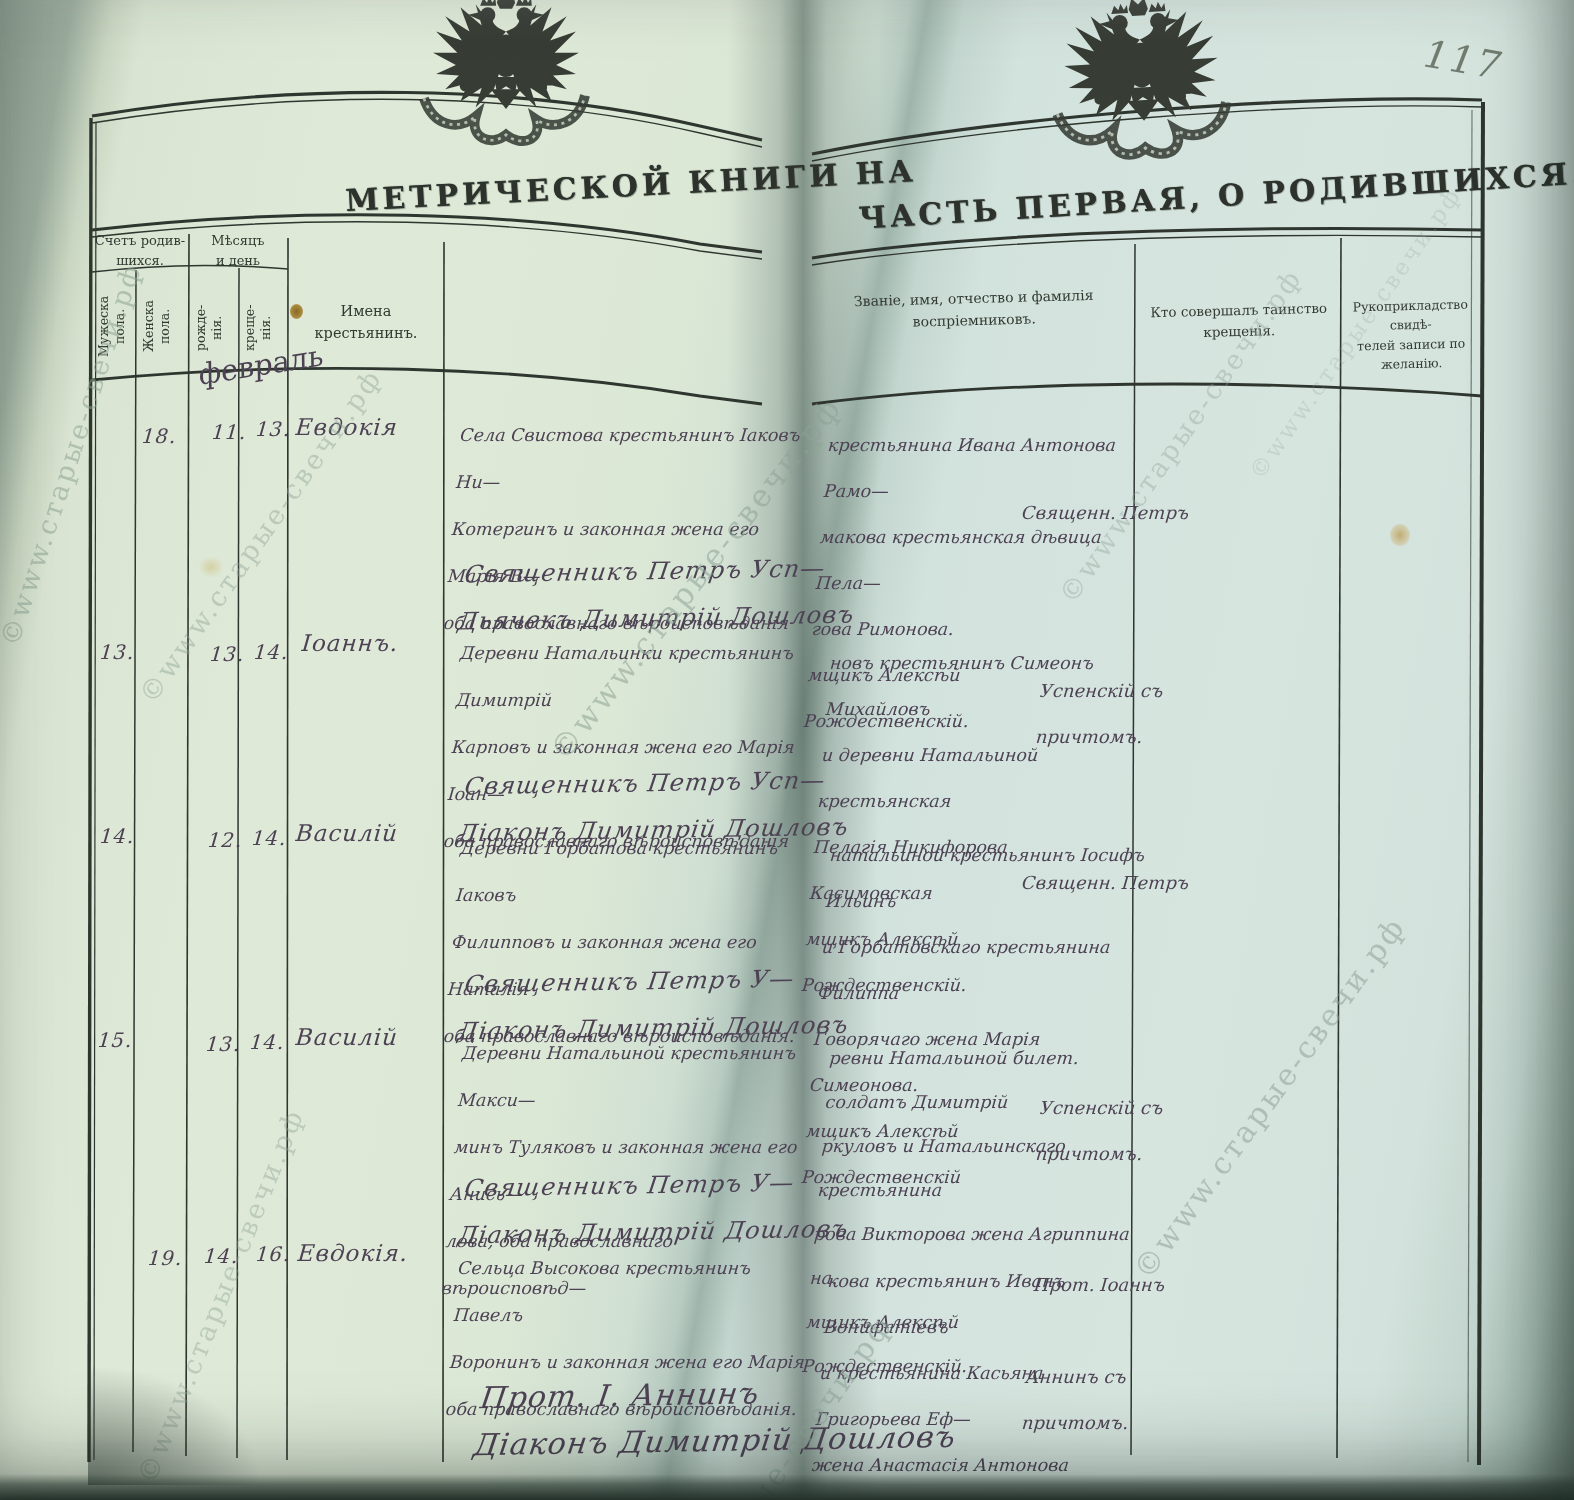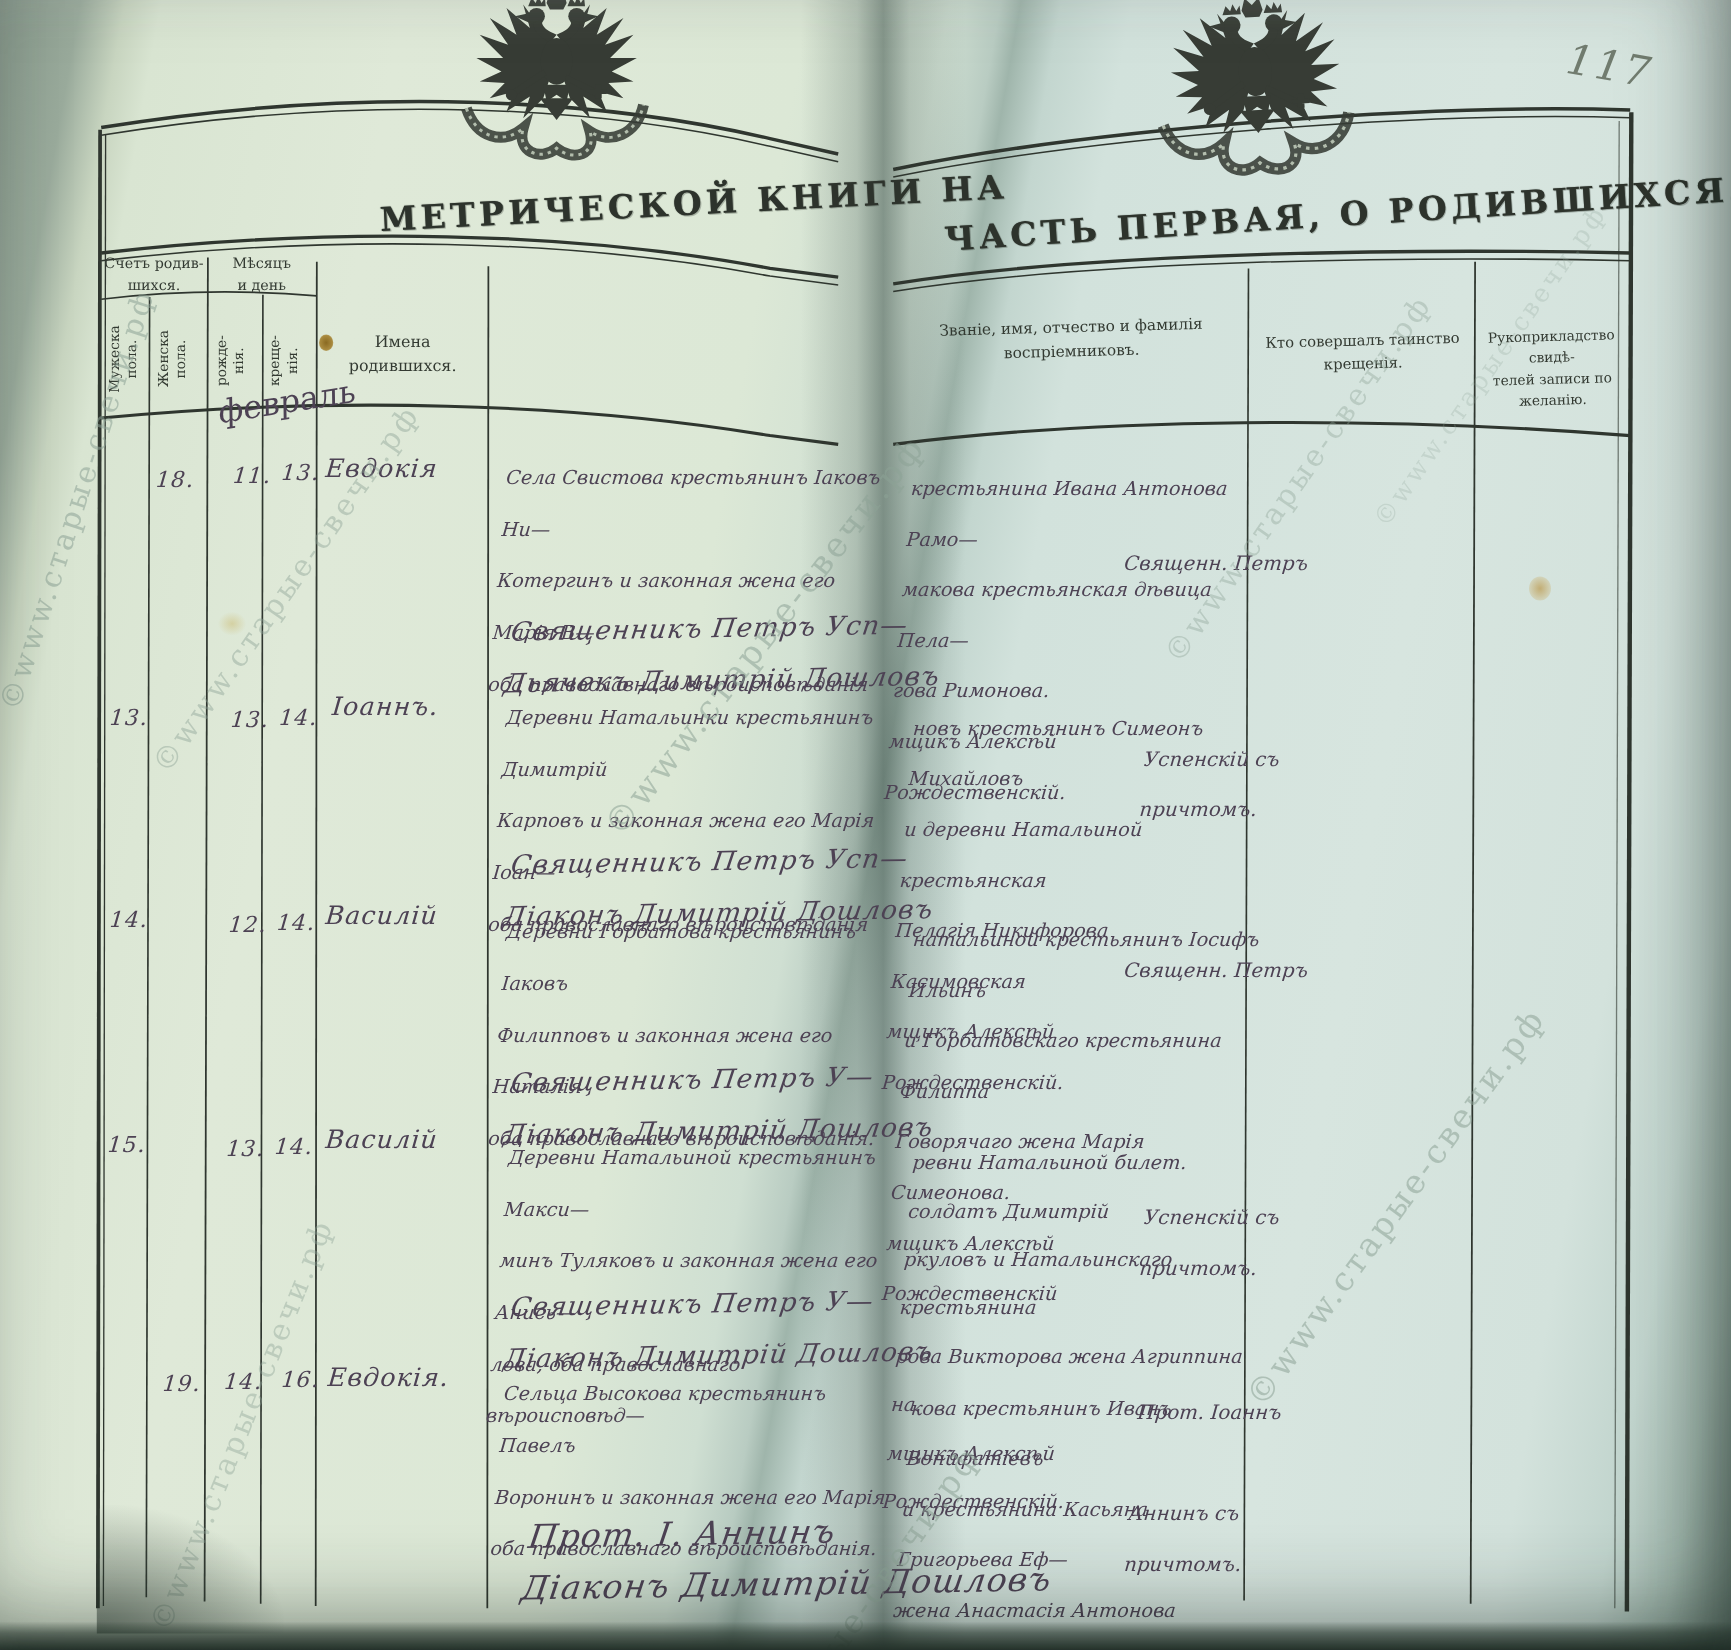--- a/index.html
+++ b/index.html
@@ -125,21 +125,21 @@
   <div class="hdr ml" style="left:191px;top:231px;width:94px;font-size:13px">Мѣсяцъ
 и день</div>
   <div class="vlab" style="left:96px;top:278px;width:38px">Мужеска
 пола.</div>
   <div class="vlab" style="left:141px;top:278px;width:42px">Женска
 пола.</div>
   <div class="vlab" style="left:193px;top:280px;width:40px">рожде-
 нія.</div>
   <div class="vlab" style="left:242px;top:280px;width:40px">креще-
 нія.</div>
-  <div class="hdr" style="left:292px;top:300px;width:148px;font-size:14.5px">Имена родившихся.</div>
+  <div class="hdr" style="left:292px;top:300px;width:148px;font-size:14.5px">Имена крестьянинъ.</div>
   <div class="hdr ml" style="left:826px;top:288px;width:296px;transform:rotate(-1.5deg)">Званіе, имя, отчество и фамилія
 воспріемниковъ.</div>
   <div class="hdr ml" style="left:1146px;top:300px;width:186px;font-size:13.5px;transform:rotate(-1.5deg)">Кто совершалъ таинство
 крещенія.</div>
   <div class="hdr ml" style="left:1344px;top:296px;width:134px;font-size:12.5px;transform:rotate(-1.5deg)">Рукоприкладство свидѣ-
 телей записи по желанію.</div>
 
   <div class="month">февраль</div>
 
   <div>

